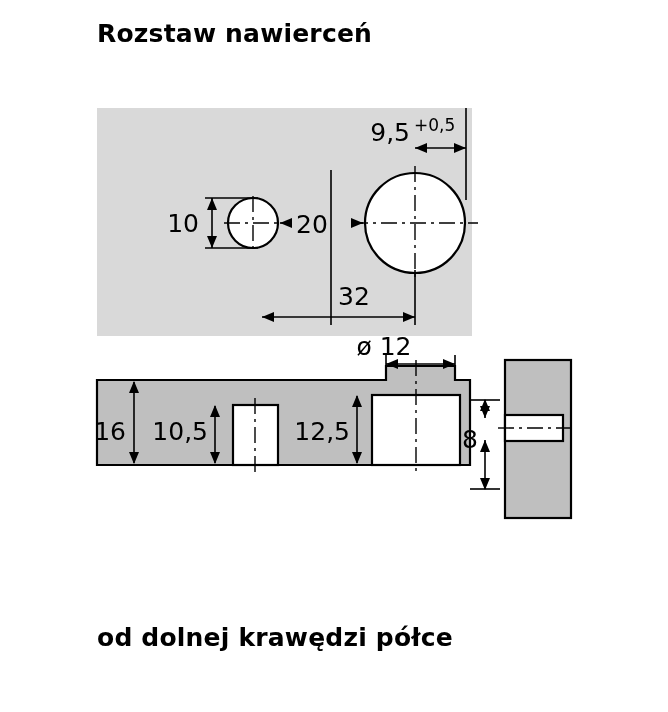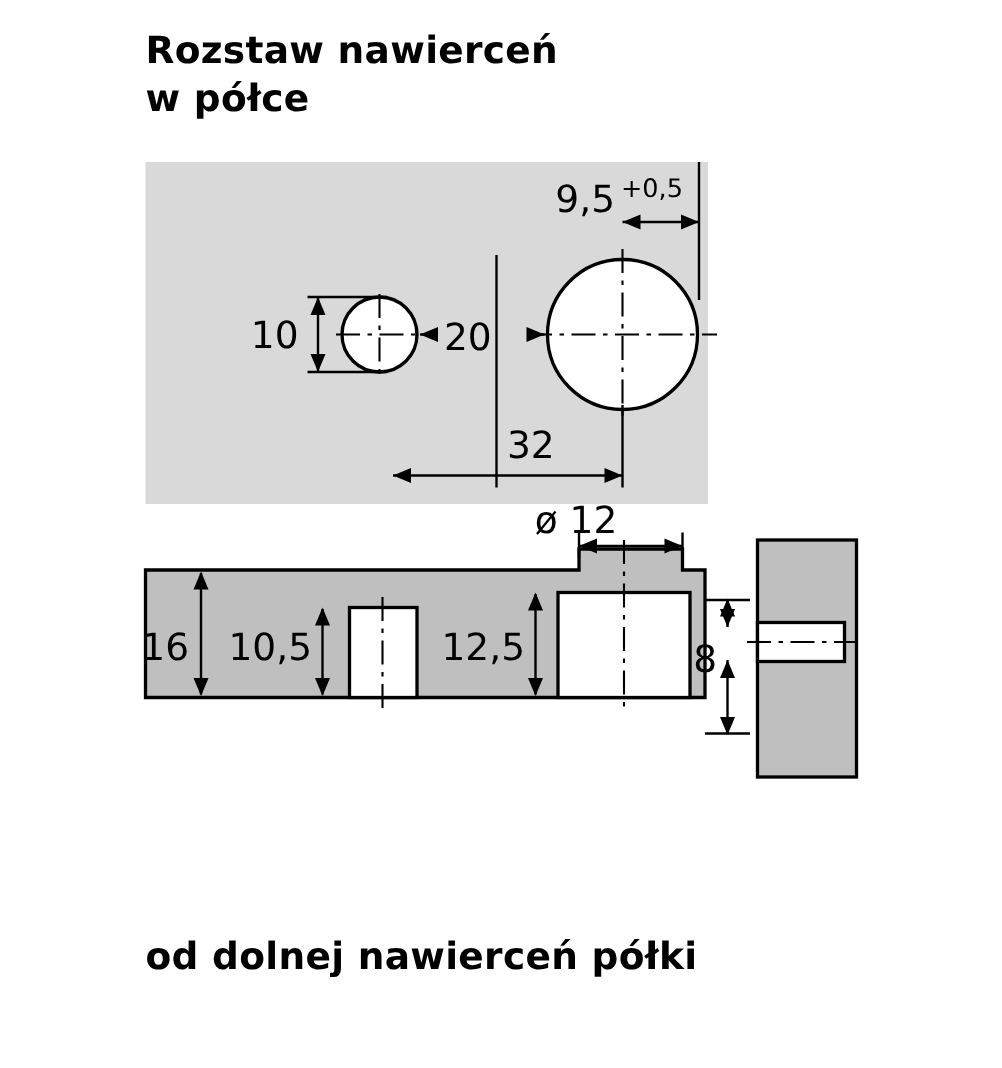--- a/index.html
+++ b/index.html
@@ -79,23 +79,23 @@
   }
   .whitefill {
     fill: #ffffff;
   }
 </style>
 </head>
 <body>
 
 <div class="stage">
 
-  <div class="title" id="title-top"><span>Rozstaw nawierceń</span><br><span>w półce</span></div>
-
-  <div class="title" id="title-bottom"><br><span>od dolnej nawierceń półki</span></div>
+  <div class="title" id="title-top"><span>Rozstaw nawierceń</span><br></div>
+
+  <div class="title" id="title-bottom"><br><span>od dolnej krawędzi półce</span></div>
 
   <svg class="fig" viewBox="0 0 668 712">
 
     <g>
       <rect x="97" y="108" width="375" height="228" class="grayfill"></rect>
 
       <circle cx="253" cy="223" r="25" class="whitefill ln"></circle>
       <line x1="253" y1="196" x2="253" y2="250" class="center"></line>
       <line x1="224" y1="223" x2="282" y2="223" class="center"></line>
 

